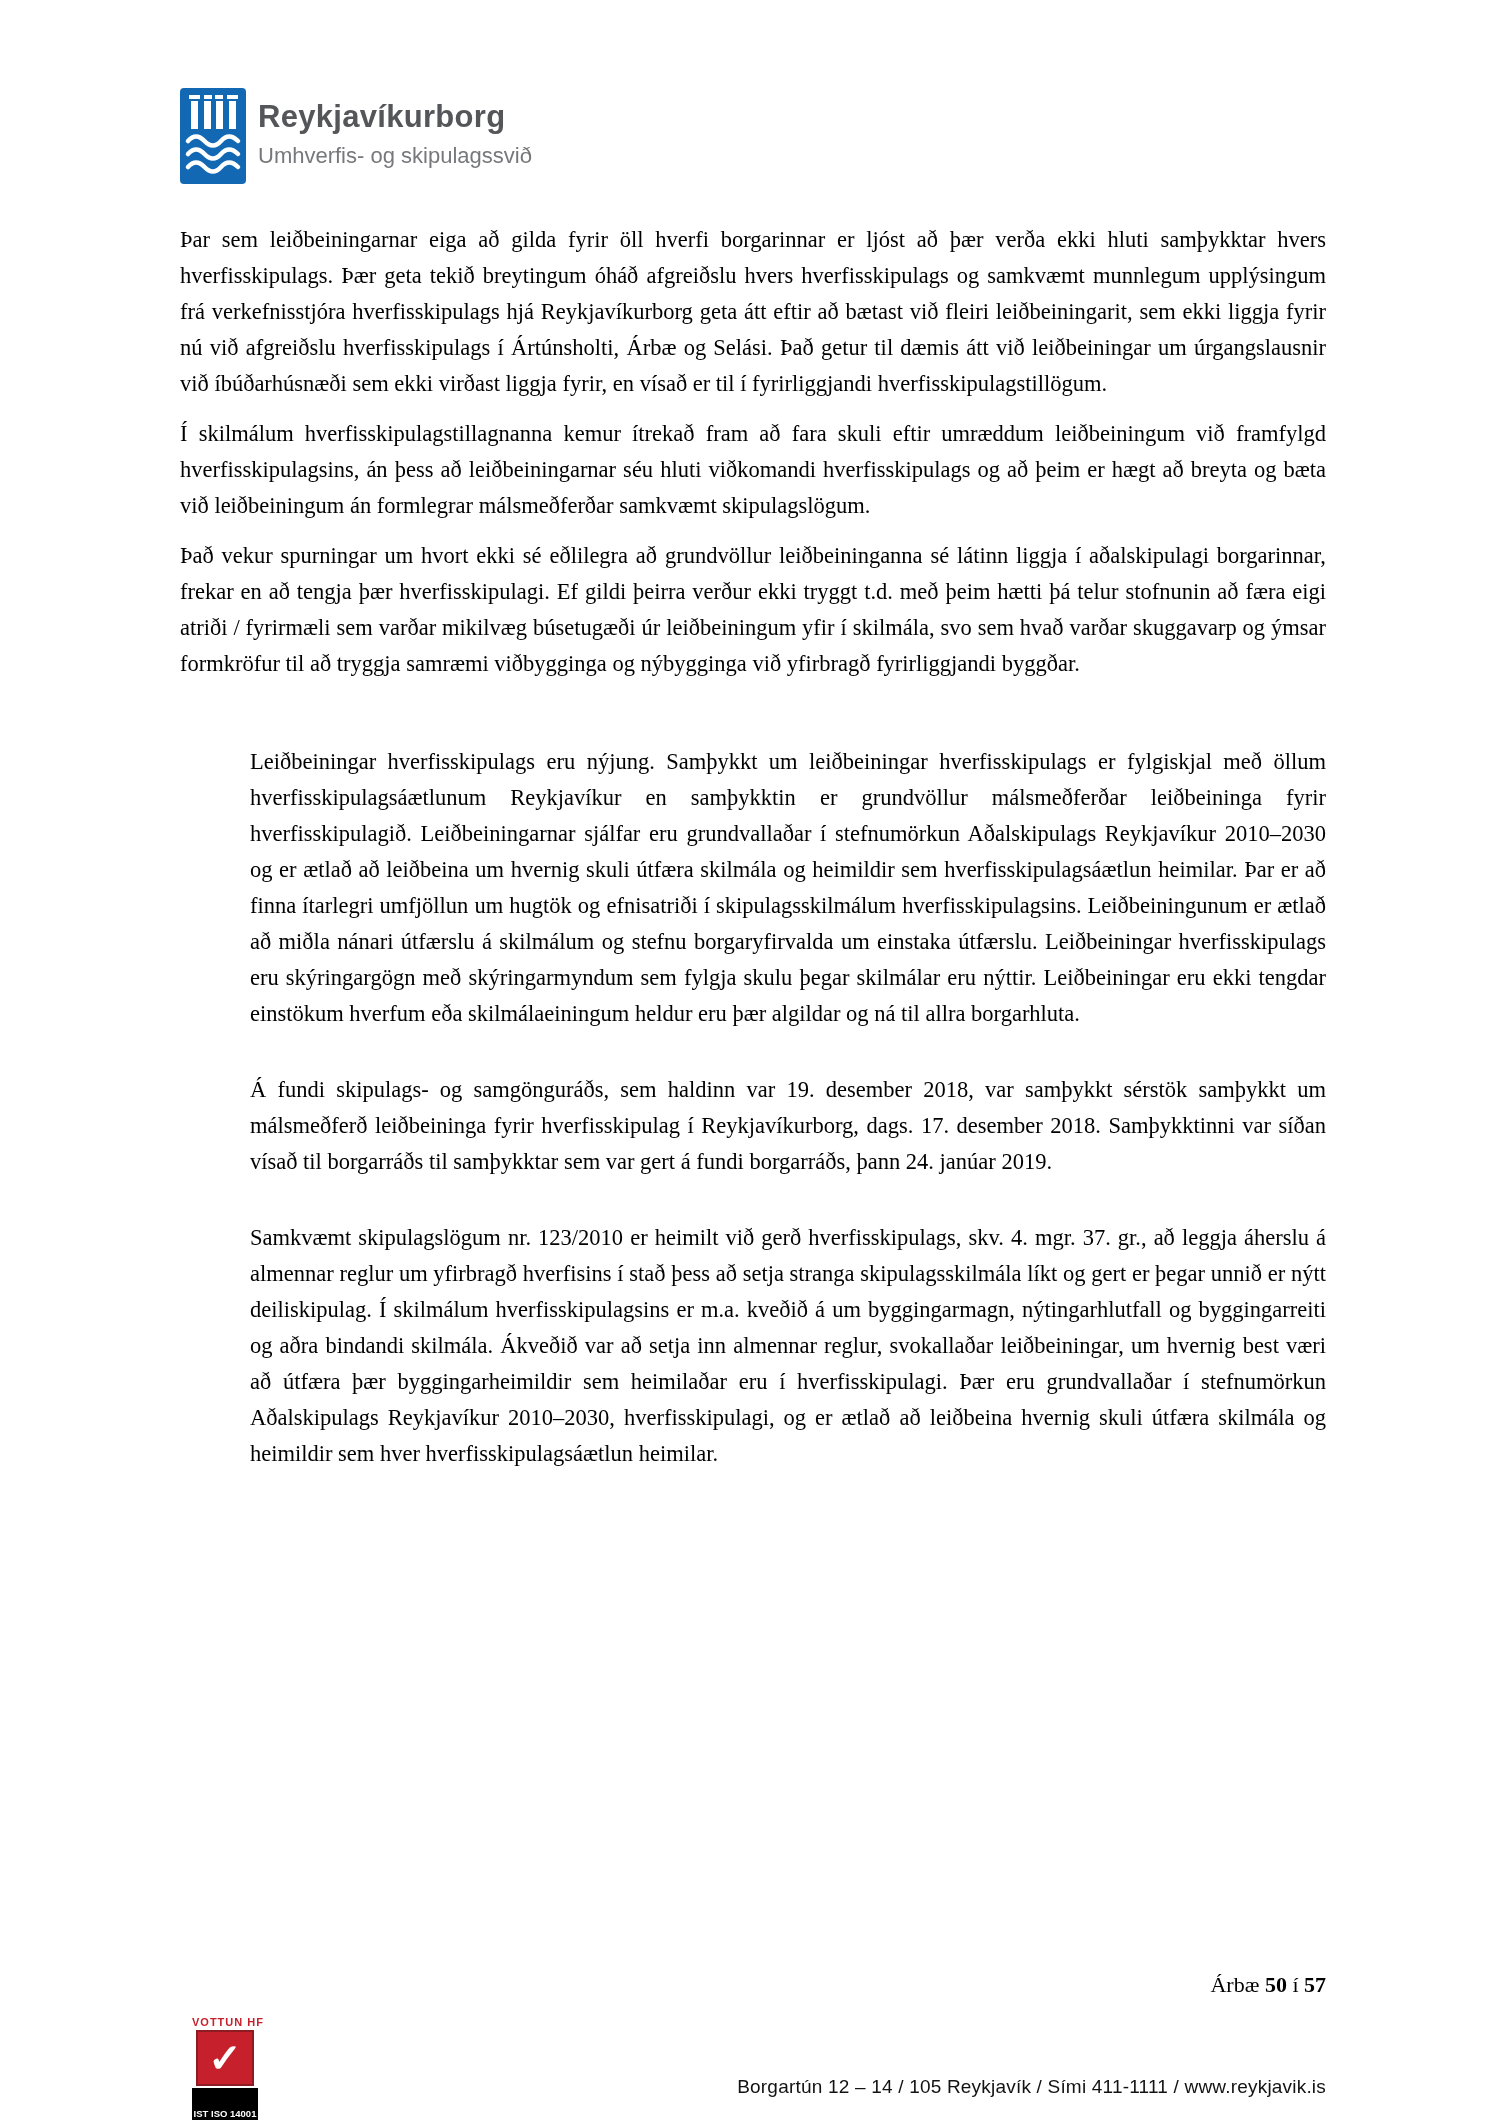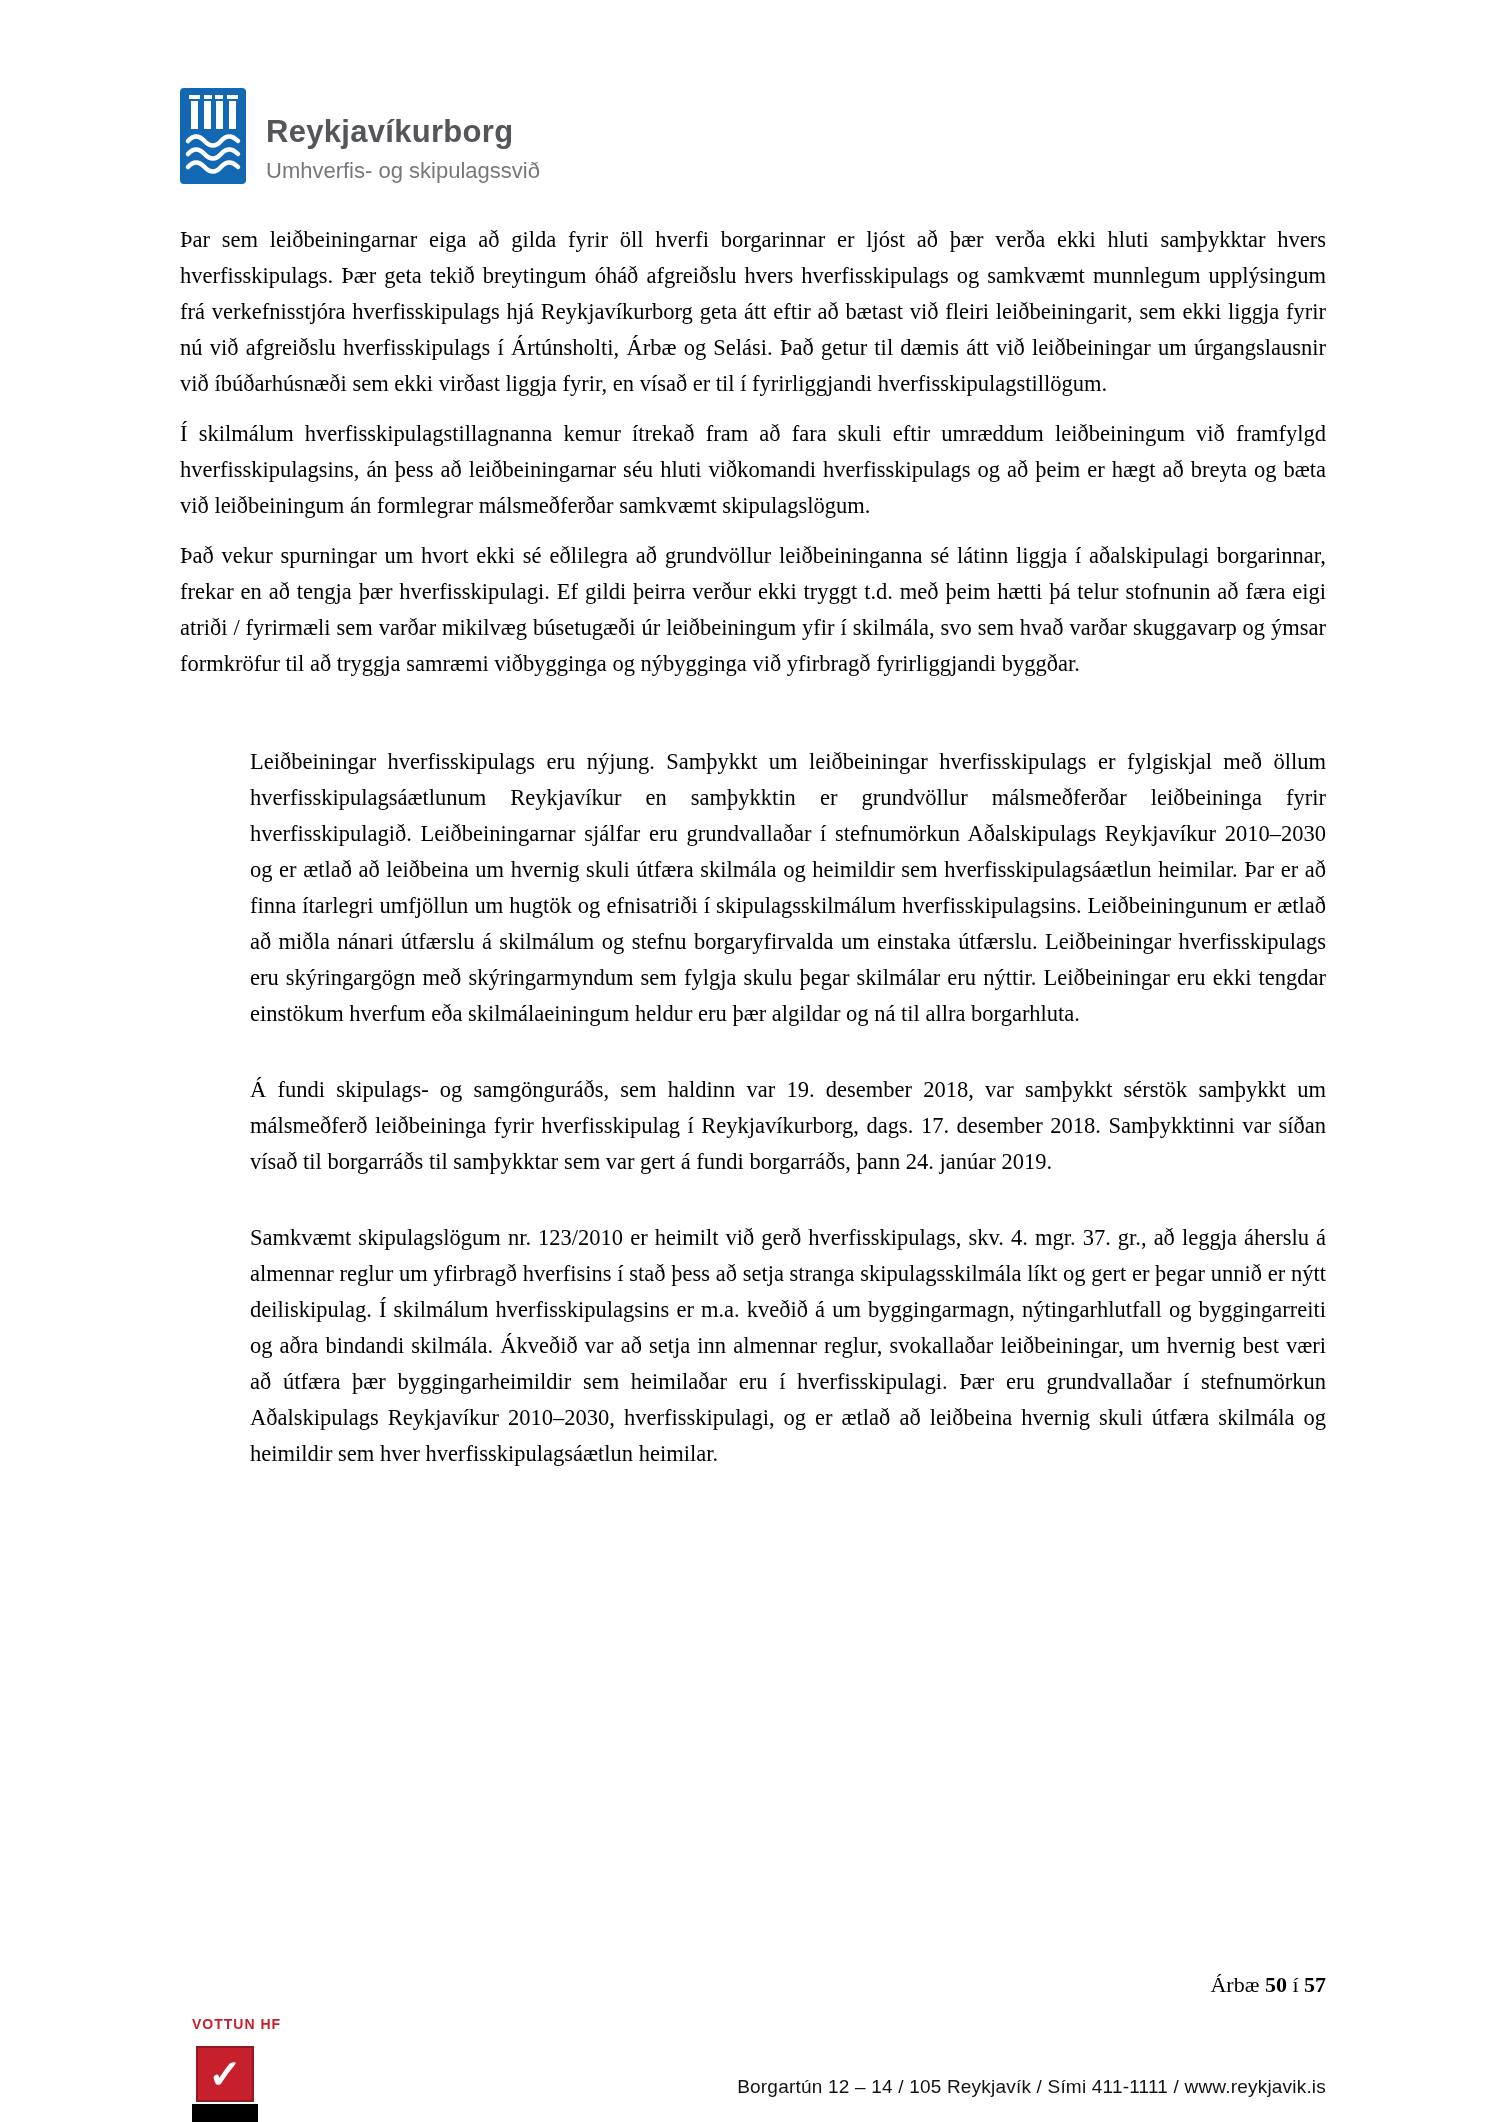--- a/index.html
+++ b/index.html
@@ -12,22 +12,22 @@
     color: #000000;
     overflow: hidden;
   }
 
   
   .header {
     position: absolute;
     top: 88px;
     left: 180px;
     display: flex;
-    align-items: flex-end;
-    gap: 20px;
+    align-items: flex-start;
+    gap: 12px;
   }
   .logo-mark { display: block; }
   .header-text {
     padding-top: 12px;
     font-family: "Liberation Sans", sans-serif;
   }
   .org-name {
     font-size: 31px;
     font-weight: bold;
     color: #54565a;
@@ -72,25 +72,25 @@
 
   .cert-logo {
     position: absolute;
     left: 192px;
     top: 2016px;
     width: 66px;
     text-align: center;
     font-family: "Liberation Sans", sans-serif;
   }
   .cert-top {
-    font-size: 14px;
+    font-size: 11px;
     color: #c5202c;
     letter-spacing: 1px;
     font-weight: bold;
-    margin-bottom: 14px;
+    margin-bottom: 2px;
     white-space: nowrap;
   }
   .cert-square {
     width: 58px;
     height: 56px;
     margin: 0 auto;
     background: #c5202c;
     border: 2px solid #8e1b22;
     display: flex;
     align-items: center;

